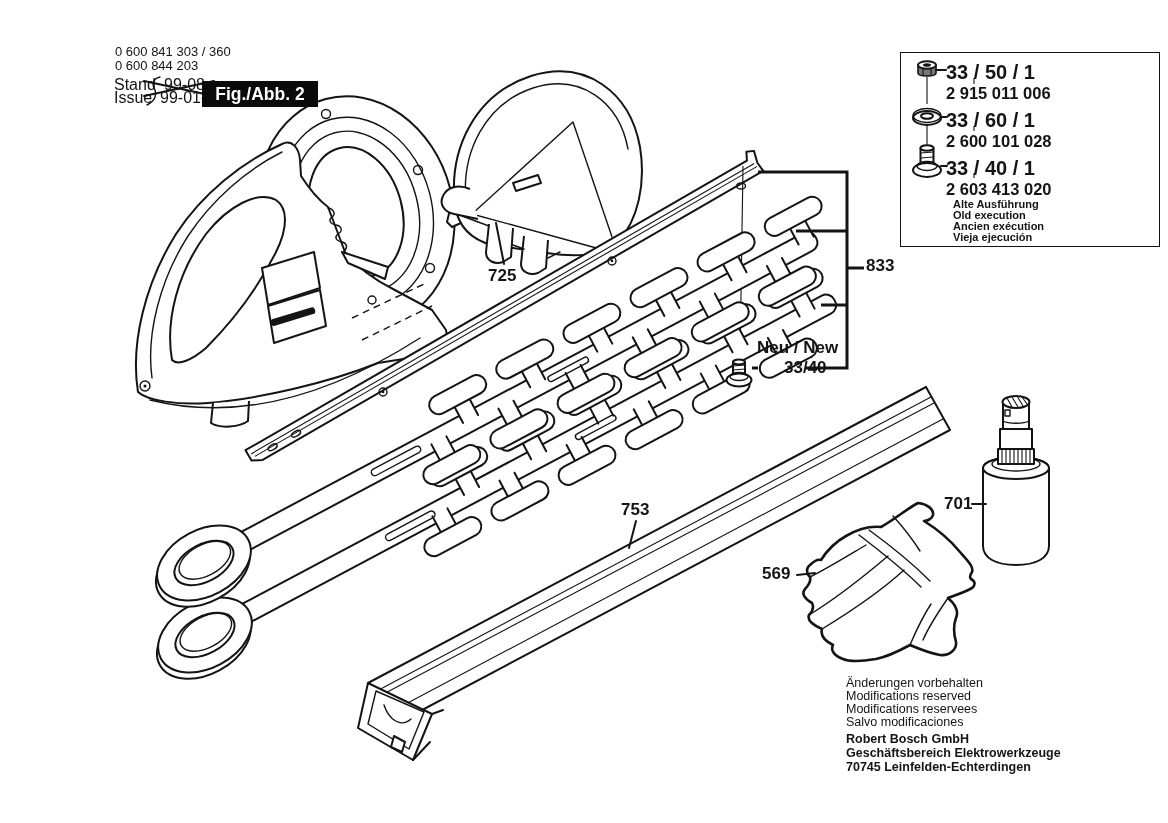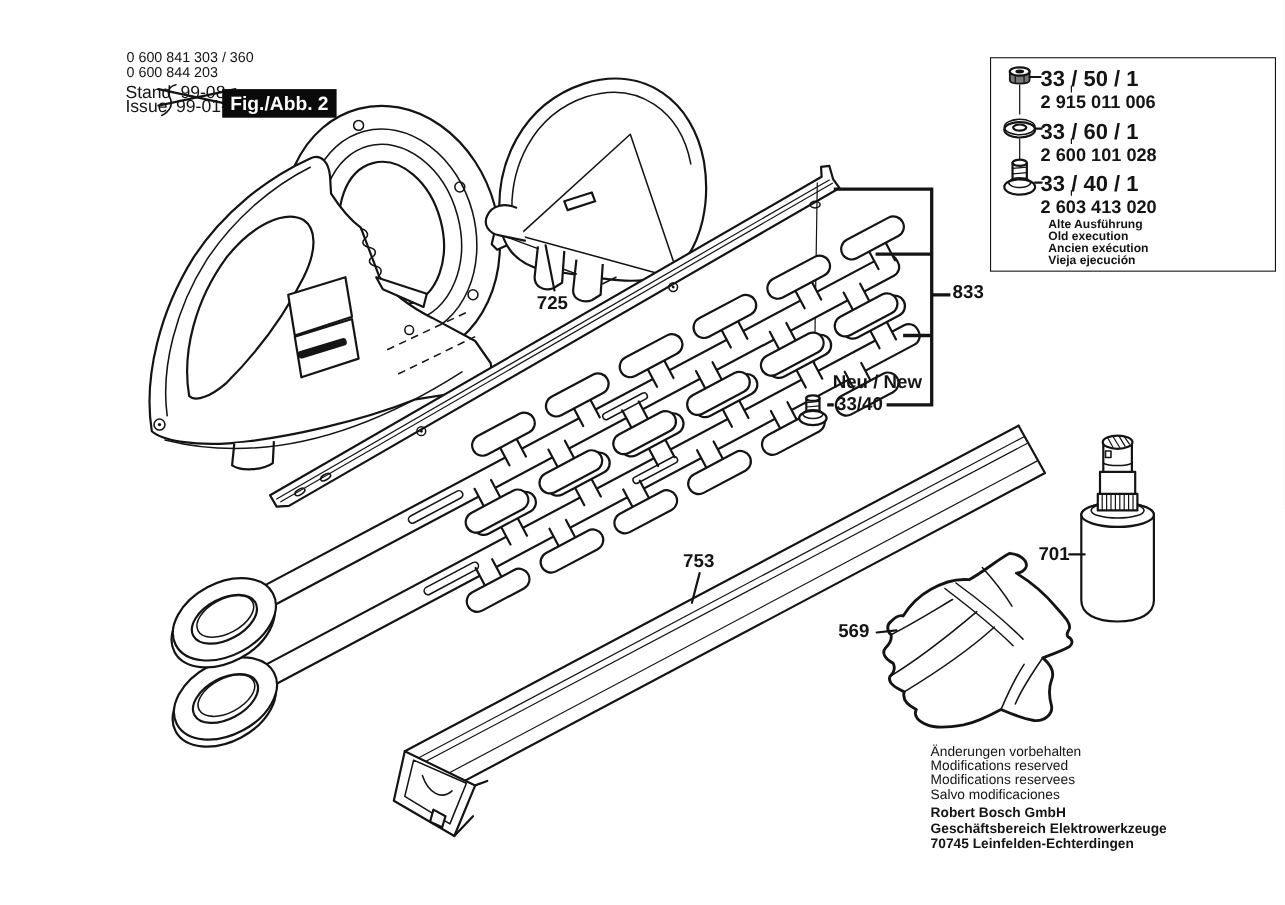--- a/index.html
+++ b/index.html
@@ -13,21 +13,21 @@
   .thin{fill:none;stroke:#141414;stroke-width:1.1;}
   .bk{fill:none;stroke:#141414;stroke-width:3;stroke-linecap:butt;}
   .dash{fill:none;stroke:#141414;stroke-width:1.4;stroke-dasharray:7 5;}
   .erase{fill:#ffffff;stroke:none;}
   .dk{fill:#141414;stroke:none;}
   .gray{fill:#777;stroke:#141414;stroke-width:1.6;}
   .t{position:absolute;white-space:nowrap;color:#141414;}
   .b{font-weight:bold;}
   .pn{font-size:13px;line-height:14px;}
   .rev{font-size:16px;line-height:13px;}
-  .figbox{position:absolute;left:202px;top:81px;width:104px;height:26px;background:#0a0a0a;
+  .figbox{position:absolute;left:202px;top:81px;width:116px;height:26px;background:#0a0a0a;
           color:#fff;font-weight:bold;font-size:17.5px;text-align:center;line-height:26px;}
   .legendbox{position:absolute;left:900px;top:52px;width:258px;height:193px;
              border:1.6px solid #141414;background:transparent;}
   .lref{font-size:20px;}
   .lpn{font-size:16.5px;}
   .lnote{font-size:11px;line-height:11.5px;}
   .callout{font-size:17px;font-weight:bold;}
   .foot{font-size:12.5px;line-height:13.2px;}
 </style>
 </head>
@@ -267,21 +267,21 @@
 <div class="t b lref" style="left:946px;top:157px;">33 / 40 / 1</div>
 <div class="t b lpn" style="left:946px;top:180px;">2 603 413 020</div>
 <div class="t b lnote" style="left:953px;top:199px;">Alte Ausführung</div>
 <div class="t b lnote" style="left:953px;top:210px;">Old execution</div>
 <div class="t b lnote" style="left:953px;top:221px;">Ancien exécution</div>
 <div class="t b lnote" style="left:953px;top:232px;">Vieja ejecución</div>
 
 <div class="t callout" style="left:488px;top:266px;">725</div>
 <div class="t callout" style="left:866px;top:256px;">833</div>
 <div class="t callout" style="left:757px;top:338px;">Neu / New</div>
-<div class="t callout" style="left:760px;top:358px;">33/40</div>
+<div class="t callout" style="left:784px;top:358px;">33/40</div>
 <div class="t callout" style="left:621px;top:500px;">753</div>
 <div class="t callout" style="left:762px;top:564px;">569</div>
 <div class="t callout" style="left:944px;top:494px;">701</div>
 
 <div class="t foot" style="left:846px;top:677px;">Änderungen vorbehalten</div>
 <div class="t foot" style="left:846px;top:690px;">Modifications reserved</div>
 <div class="t foot" style="left:846px;top:703px;">Modifications reservees</div>
 <div class="t foot" style="left:846px;top:716px;">Salvo modificaciones</div>
 <div class="t foot b" style="left:846px;top:733px;">Robert Bosch GmbH</div>
 <div class="t foot b" style="left:846px;top:747px;">Geschäftsbereich Elektrowerkzeuge</div>

